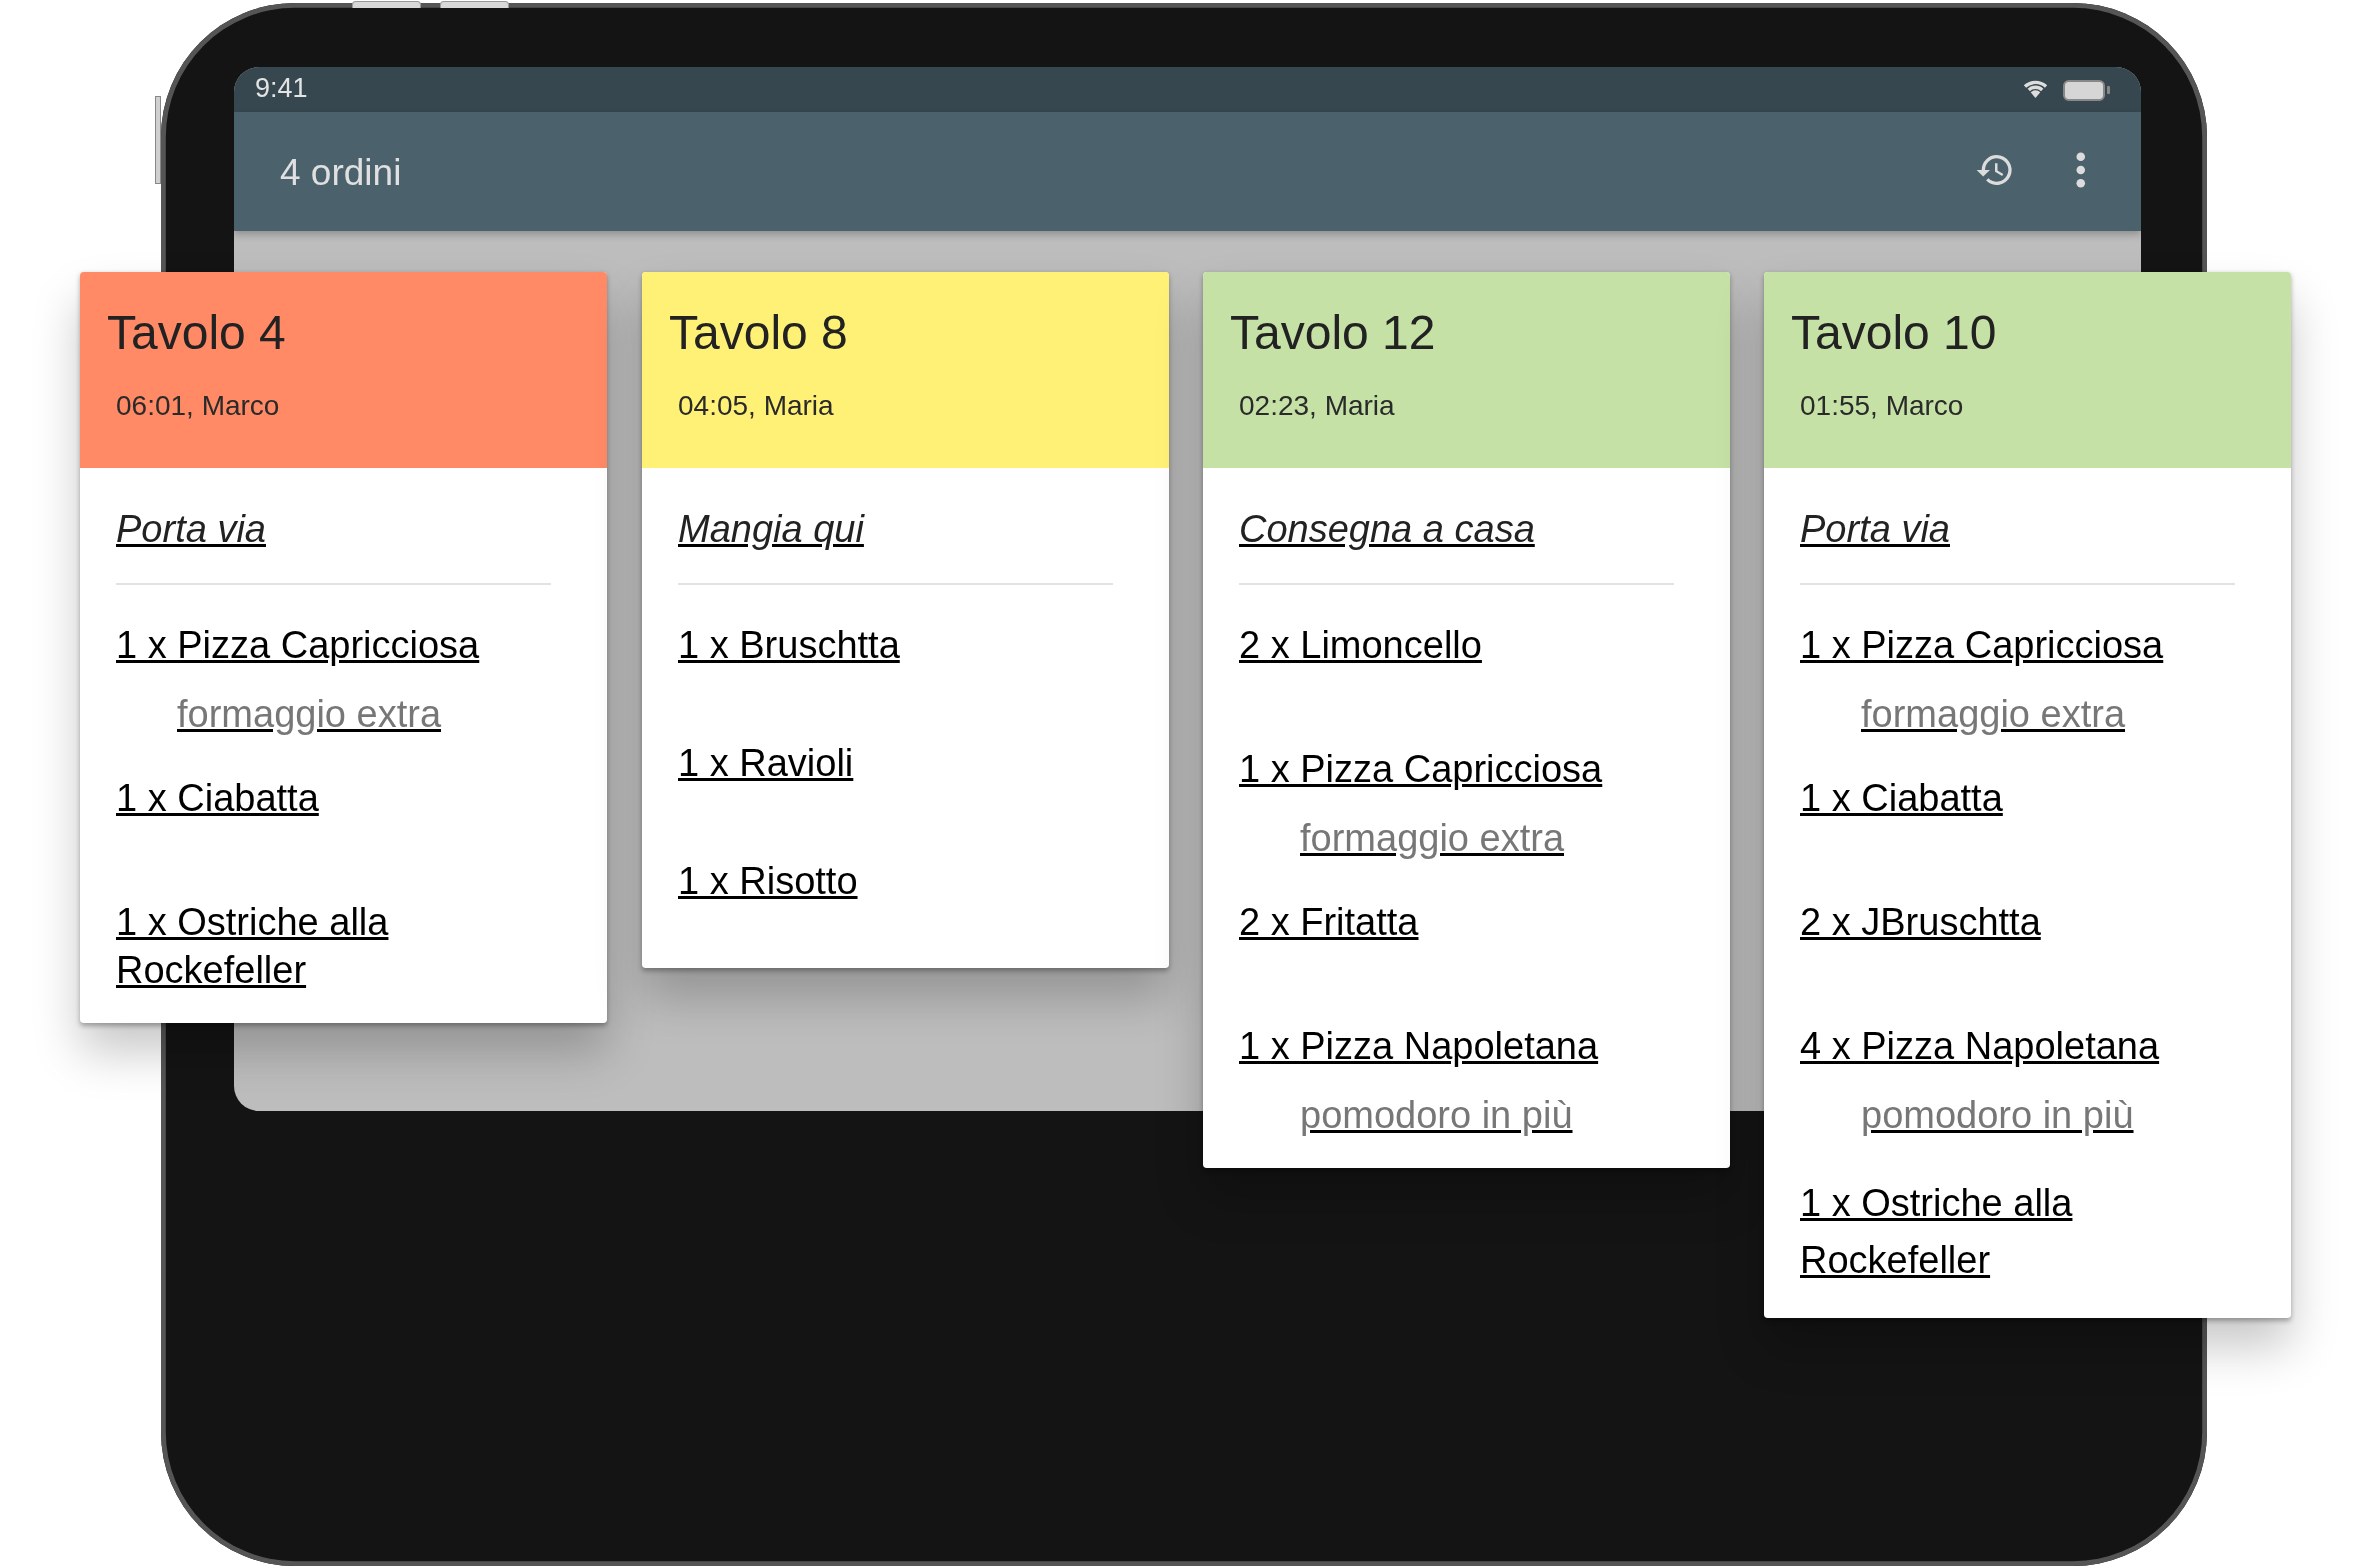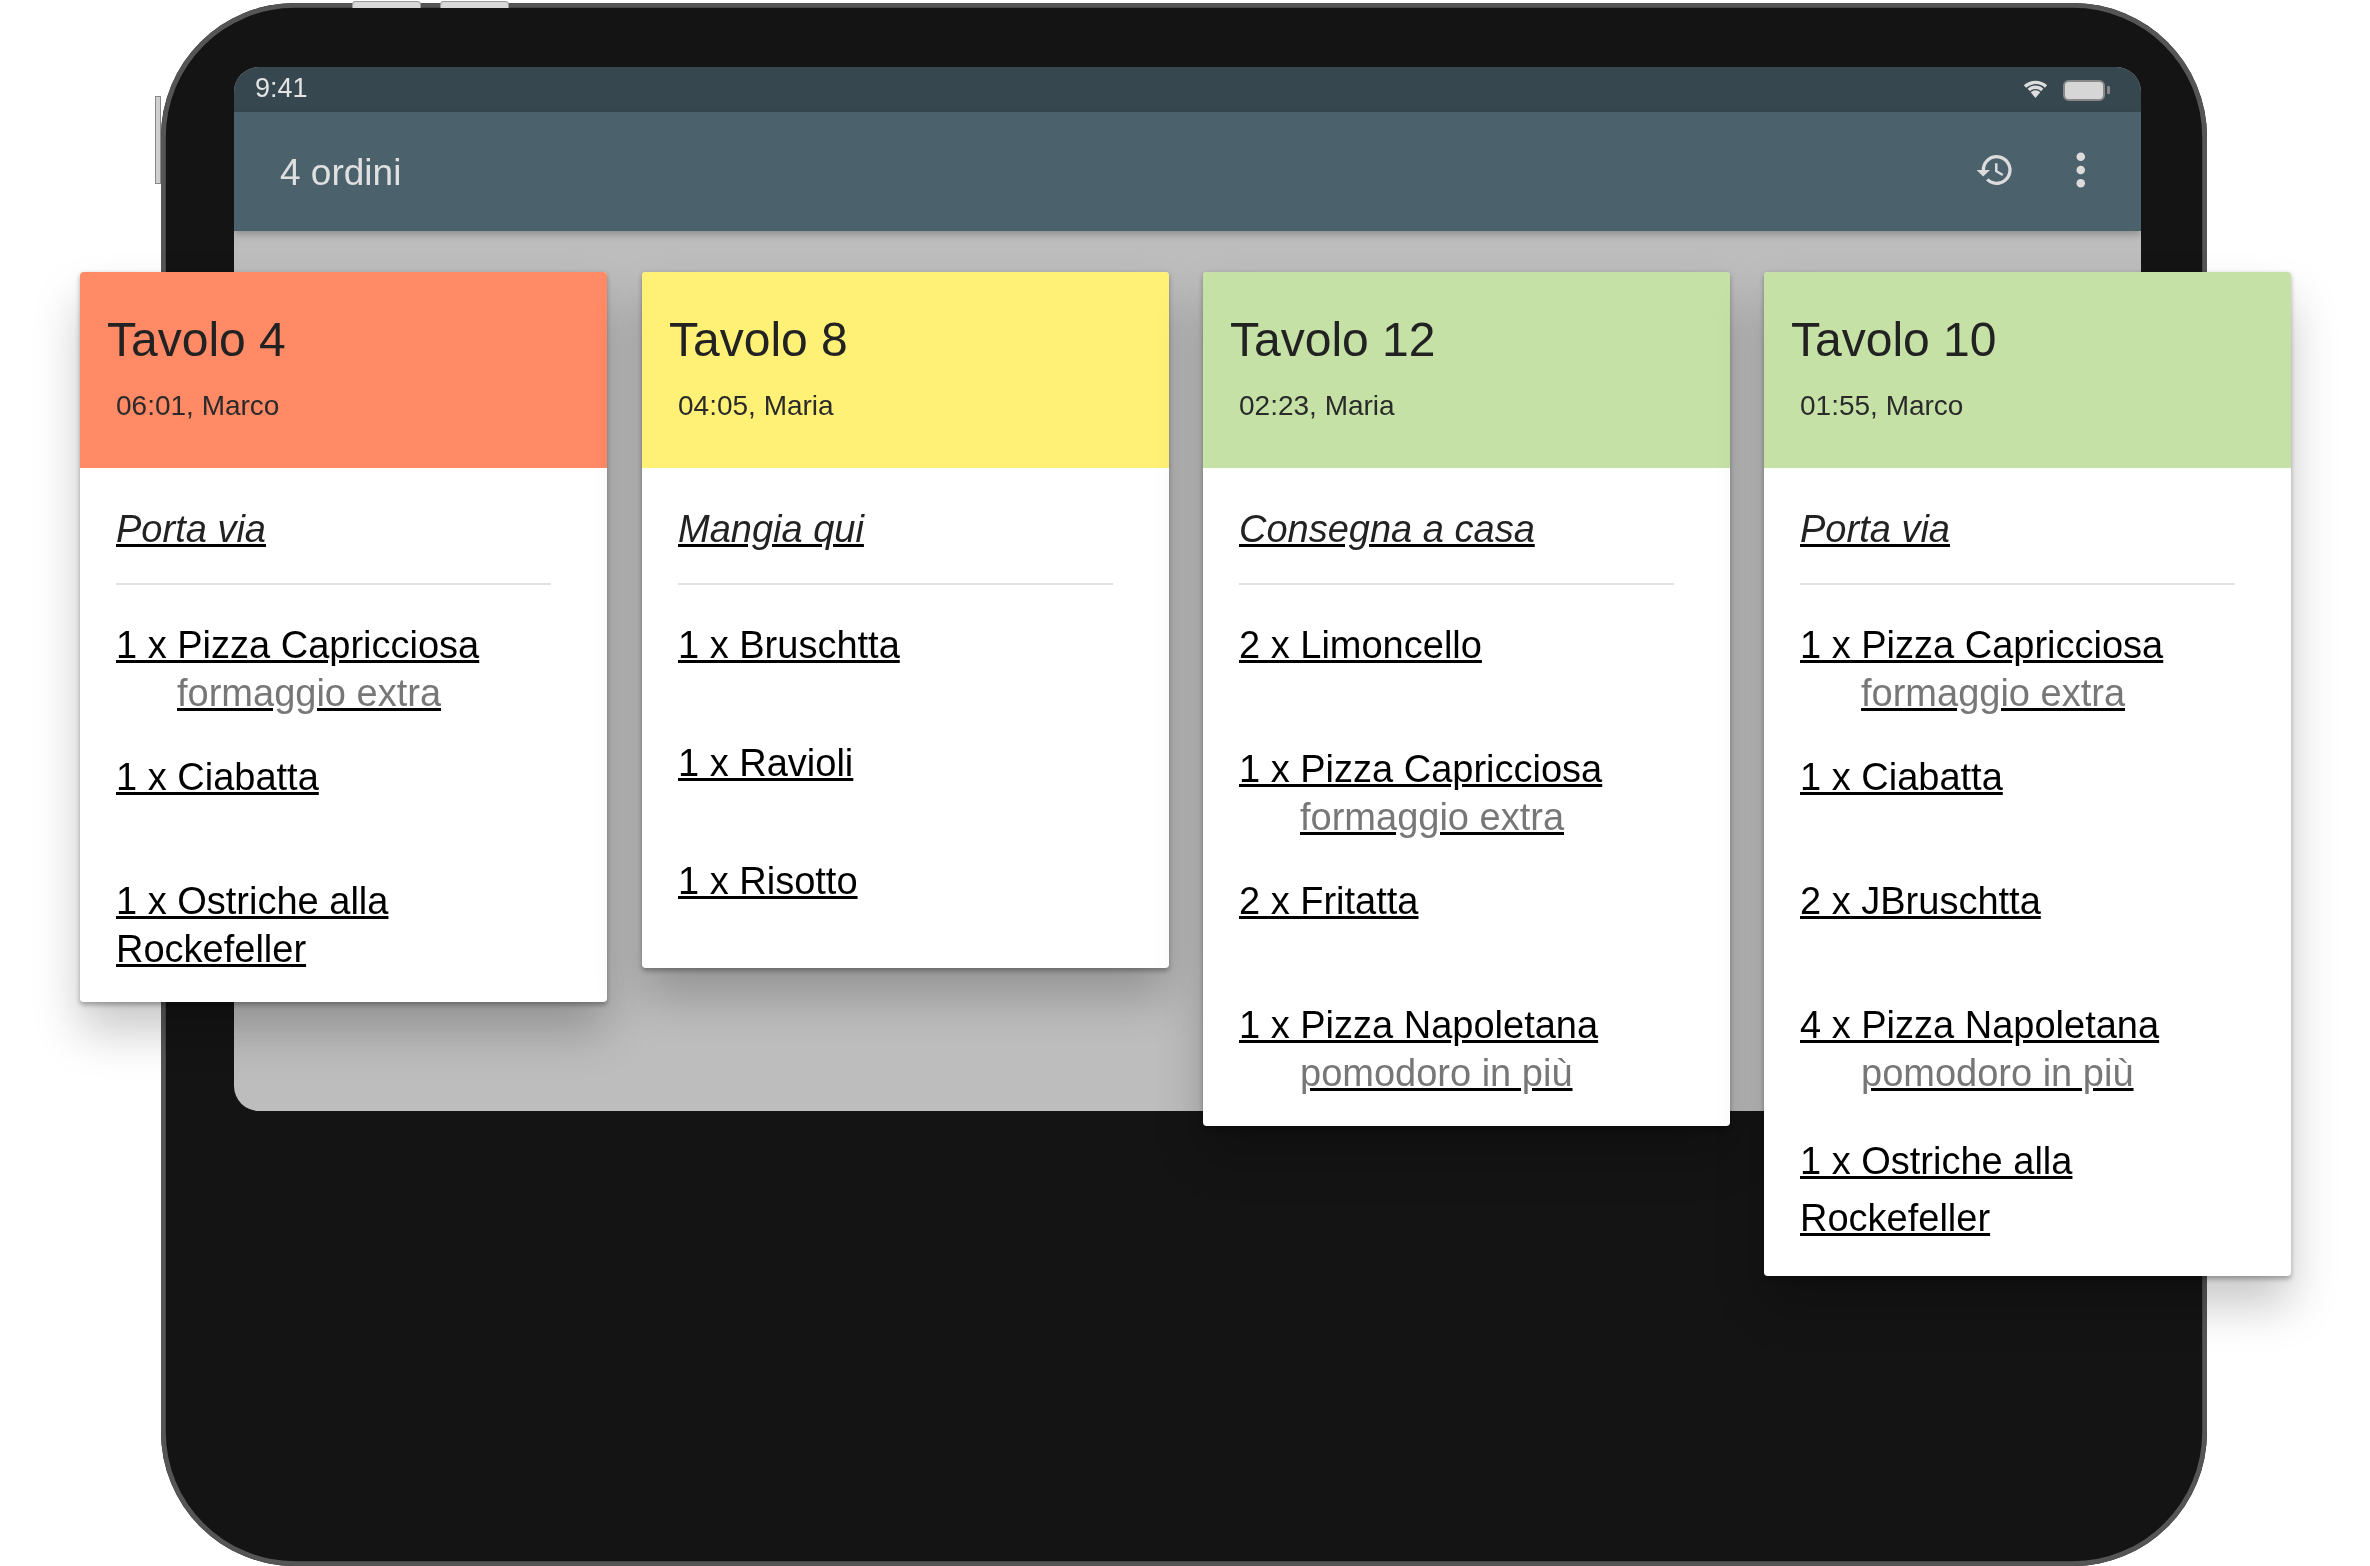--- a/index.html
+++ b/index.html
@@ -12,27 +12,27 @@
   .status-time { position:absolute; left:21px; top:5.7px; font-size:27px; color:#e4e4e4; }
   .status-icons { position:absolute; right:36px; top:9.6px; display:flex; align-items:center; gap:13.4px; }
   .battery { width:38px; height:17px; border:2.9px solid #888; border-radius:5.7px; background:#d6d6d6; position:relative; }
   .battery:after { content:""; position:absolute; right:-6.7px; top:4.8px; width:2.9px; height:7.6px; background:#888; border-radius:1px; }
   .app-bar { position:absolute; left:0; top:45px; width:100%; height:119px; background:#4B626D; box-shadow:0 3.8px 7.6px rgba(0,0,0,0.25); }
   .app-title { position:absolute; left:46px; top:40px; font-size:37px; color:#e0e0e0; }
   .app-actions { position:absolute; right:38px; top:36px; display:flex; gap:42px; align-items:center; }
   .icon-btn { width:44px; height:44px; display:flex; align-items:center; justify-content:center; cursor:pointer; }
   .card { position:absolute; top:272px; width:527px; background:#ffffff; border-radius:3.8px; box-shadow: 0 29px 48px rgba(0,0,0,0.22), 0 2.9px 5.7px rgba(0,0,0,0.3); overflow:hidden; }
   .card-header { height:196px; position:relative; }
-  .card-title { position:absolute; left:27px; top:32.5px; font-size:48px; color:#222;margin-top:7px; }
+  .card-title { position:absolute; left:27px; top:32.5px; font-size:48px; color:#222; }
   .card-meta { position:absolute; left:36px; top:118px; font-size:28px; color:#2a2a2a; }
   .card-body { padding:0 56px 29px 36px;text-decoration:underline; }
   .order-type { font-size:38px; font-style:italic; color:#222; padding-top:40px; height:75px; border-bottom:2.9px solid #e2e2e2; }
   .item { padding-top:36px; min-height:88px; }
   .item-name { font-size:38px; color:#000000; line-height:48px; }
-  .item-note { font-size:38px; color:#777; line-height:48px; padding-left:61px; margin-top:0; }
+  .item-note { font-size:38px; color:#777; line-height:48px; padding-left:61px; margin-top:21px; }
 </style>
 </head>
 <body>
 
 <div class="device">
   <div class="top-btn" style="left:191px;"></div>
   <div class="top-btn" style="left:279px;"></div>
 </div>
 <div class="side-btn" style="left:155px; top:96px; width:3.8px; height:86px;"></div>
 

